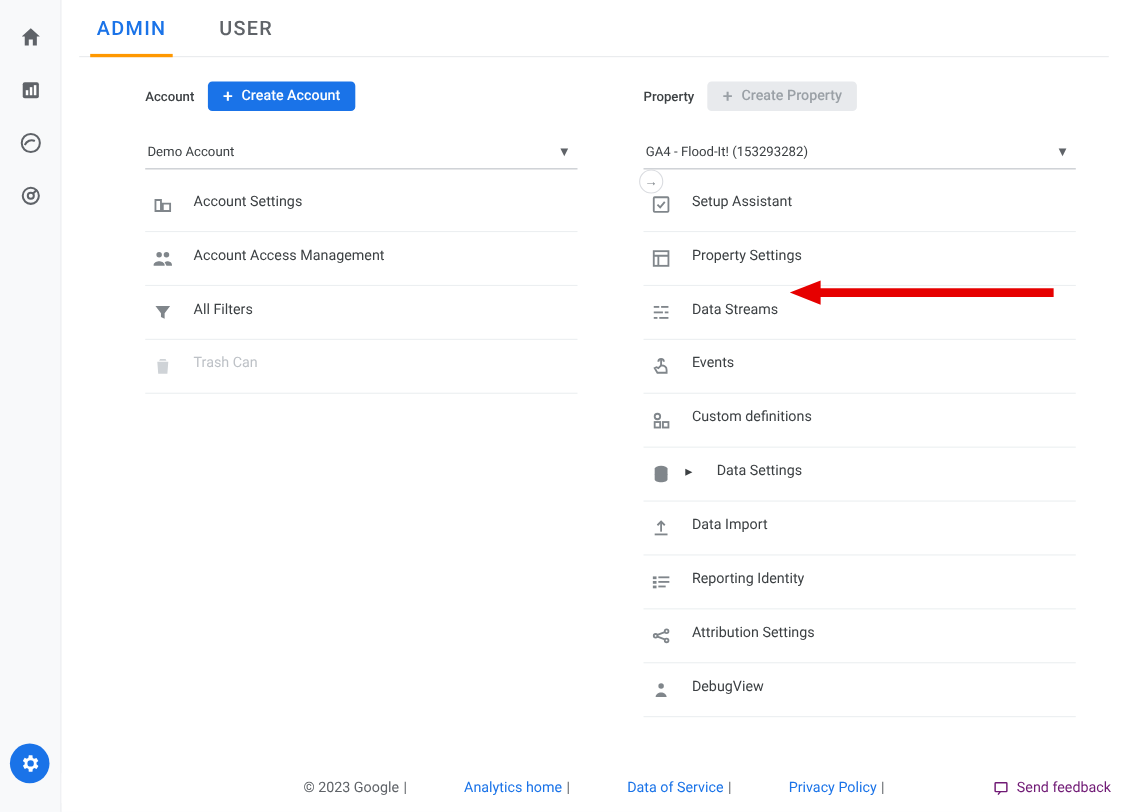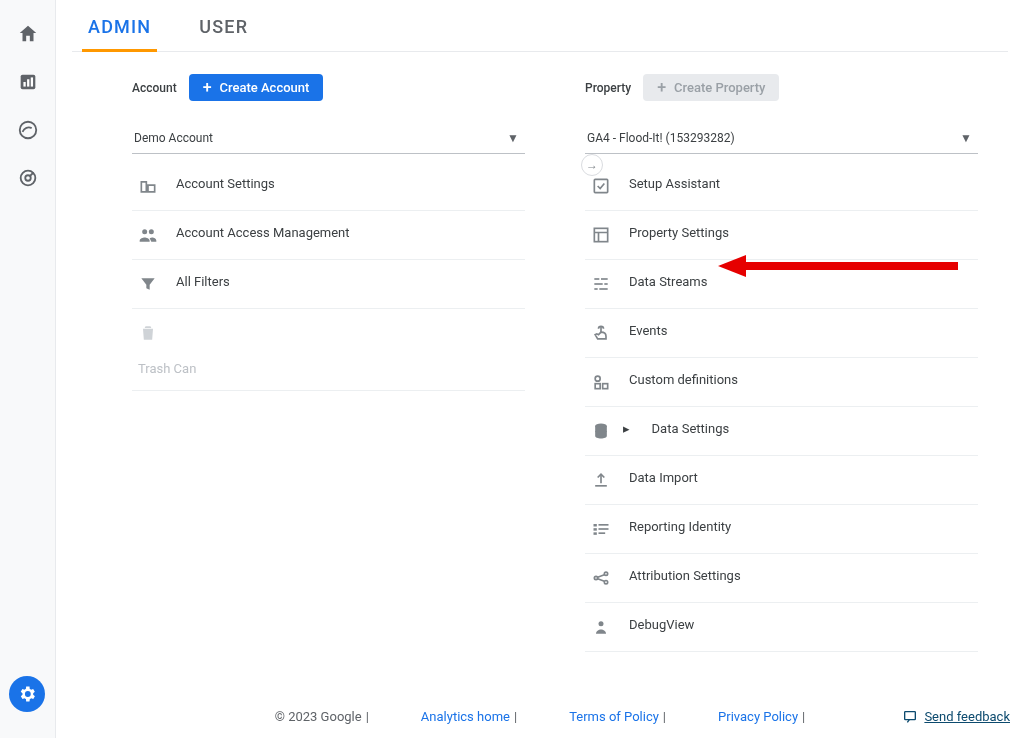--- a/index.html
+++ b/index.html
@@ -123,21 +123,21 @@
   }
   .item {
     display: flex;
     gap: 18px;
     padding: 14px 6px;
     border-bottom: 1px solid #eceff1;
     font-size: 13px;
     color: #3c4043;
     cursor: pointer;
   }
-  .item.disabled { color: #bdc1c6; cursor: default; flex-direction: column; }
+  .item.disabled { color: #bdc1c6; cursor: default; }
   .item .icon {
     width: 20px; height: 20px;
     display: flex; align-items: center; justify-content: center;
     color: #80868b;
   }
   .item.disabled .icon { color: #cfd3d7; }
   .item .chev {
     margin-right: 4px;
     margin-left: -6px;
   }
@@ -171,23 +171,22 @@
     color: #5f6368;
     background: #fff;
     padding: 6px 12px;
   }
   .footer a { color: #1a73e8; text-decoration: none; cursor: pointer; margin-left: 48px; }
   .footer .sep { color: #5f6368; }
   .footer .feedback {
     position: absolute;
     right: 14px;
     display: flex; align-items: center; gap: 6px;
-    color: #0c4a6e;
-    cursor: pointer;
-    text-decoration: underline;
+    color: #701a75;
+    cursor: pointer;
   }
   svg { display: block; }
 </style>
 </head>
 <body>
 
 <div class="sidebar-nav">
   <div class="nav-icon">
     <svg width="22" height="22" viewBox="0 0 24 24" fill="currentColor">
         <path d="M12 3l9 8h-3v9h-4v-6H10v6H6v-9H3z"></path>
@@ -410,21 +409,21 @@
 <svg class="arrow" width="240" height="28">
   <line x1="240" y1="14" x2="22" y2="14" stroke="#e60000" stroke-width="8"></line>
   <polygon points="0,14 28,3 28,25" fill="#e60000"></polygon>
 </svg>
 
 <div class="footer">
   <span>© 2023 Google</span>
   <span class="sep">|</span>
   <a>Analytics home</a>
   <span class="sep">|</span>
-  <a>Terms of Policy</a>
+  <a>Data of Service</a>
   <span class="sep">|</span>
   <a>Privacy Policy</a>
   <span class="sep">|</span>
   <span class="feedback">
     <svg width="16" height="16" viewBox="0 0 24 24" fill="none" stroke="currentColor" stroke-width="2">
         <rect x="4" y="4" width="16" height="12" rx="1"></rect>
         <path d="M8 20l3-4"></path>
       </svg>
     <span>Send feedback</span>
   </span>

